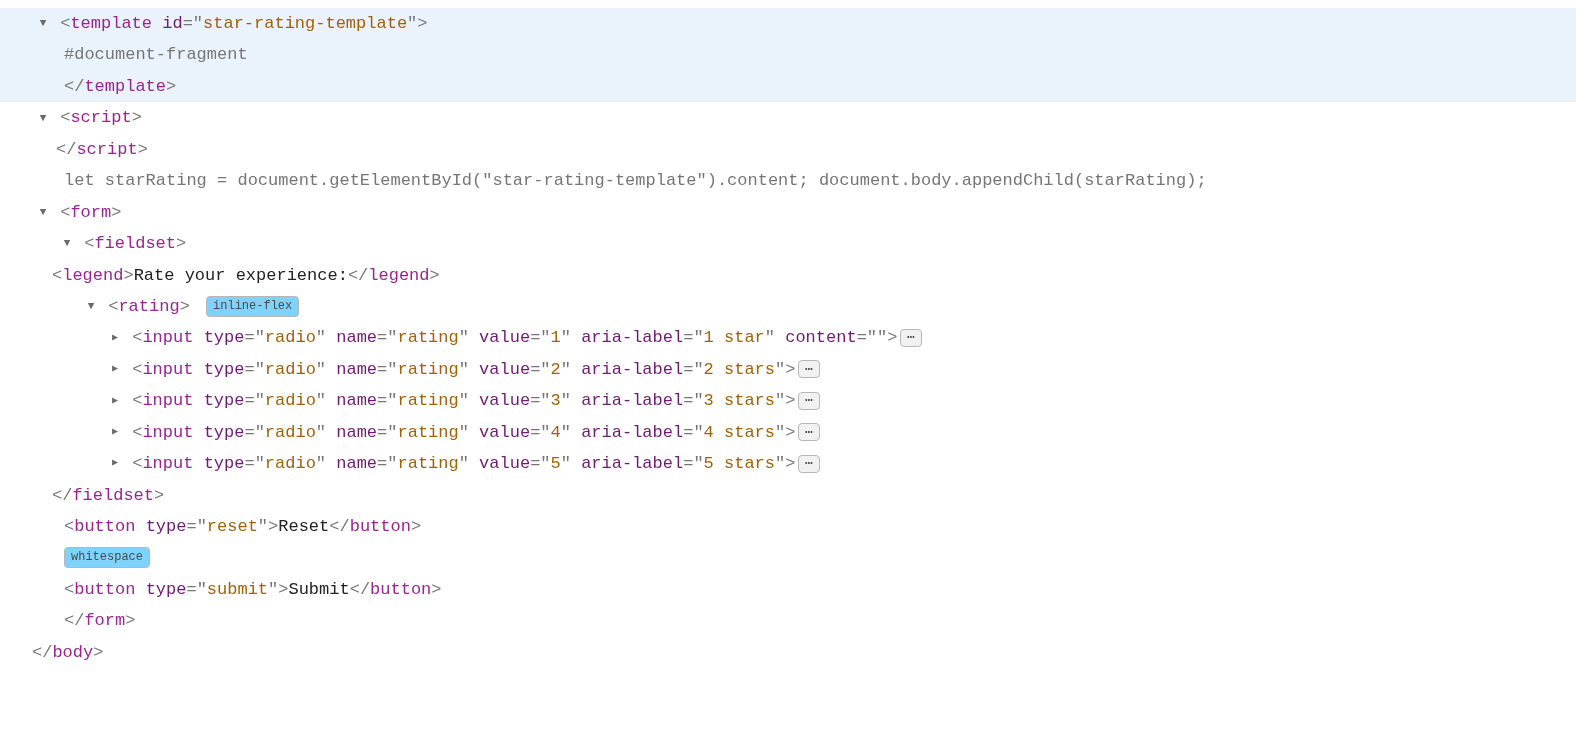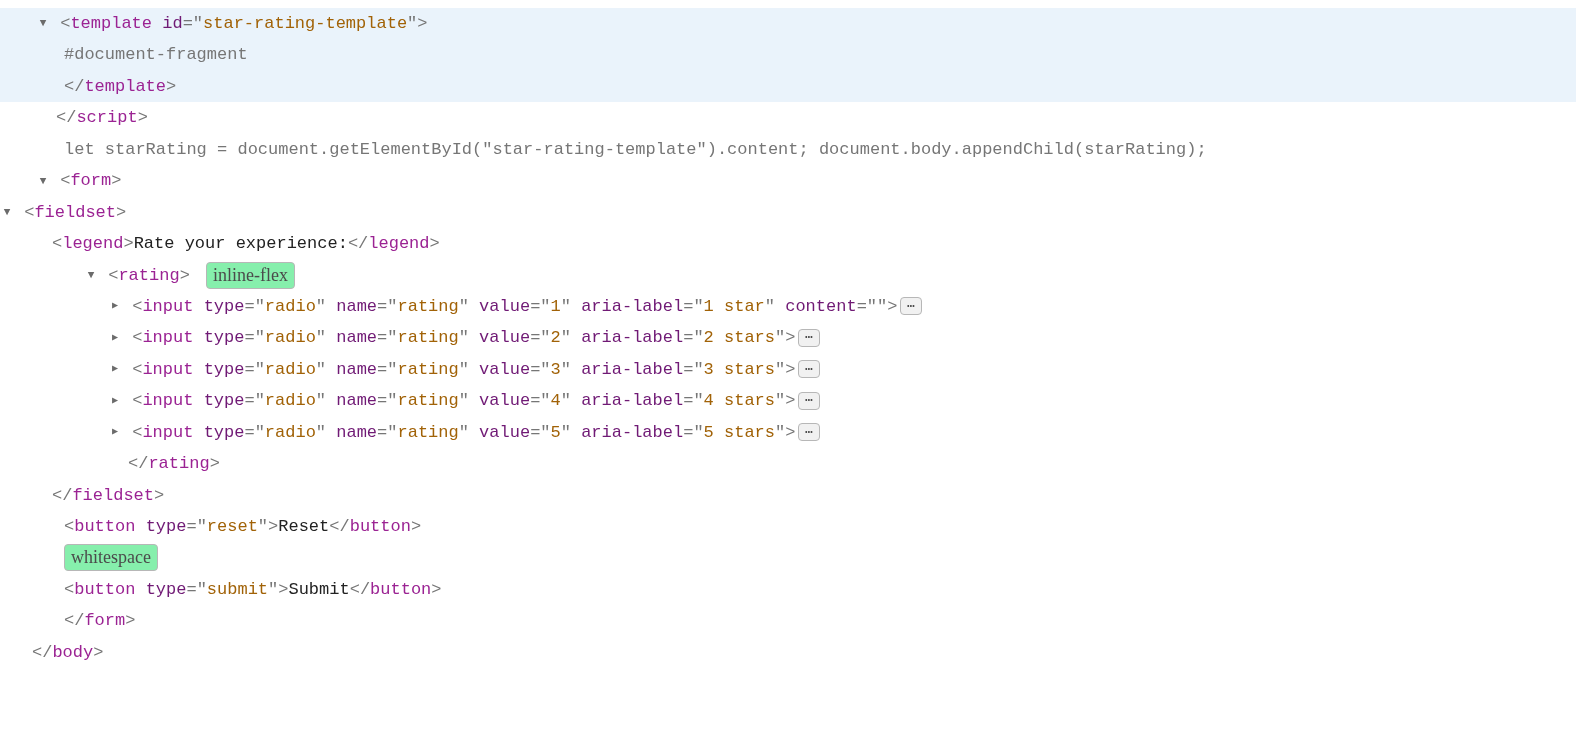--- a/index.html
+++ b/index.html
@@ -54,32 +54,32 @@
     vertical-align: middle;
     margin-left: 3px;
     cursor: pointer;
     font-family: inherit;
     letter-spacing: 1px;
   }
   .badge {
     display: inline-block;
     border: 1px solid #b7b7b7;
     border-radius: 4px;
-    background: #86efac;
+    background: #7dd3fc;
     color: #4b4b4b;
-    font-size: 18px;
+    font-size: 12px;
     line-height: 1;
     padding: 3px 6px 4px;
     vertical-align: middle;
     margin-left: 6px;
-    font-family: Liberation Serif, serif;
+    font-family: Liberation Mono, monospace;
   }
   .indent-0 { padding-left: 12px; }
   .indent-1 { padding-left: 36px; }
-  .indent-2 { }
+  .indent-2 { padding-left: 60px; }
   .indent-3 { padding-left: 84px; }
   .indent-4 { padding-left: 108px; }
   .indent-1-notoggle { padding-left: 56px; }
   .indent-2-notoggle { padding-left: 64px; }
   .indent-3-notoggle { padding-left: 52px; }
   .indent-4-notoggle { padding-left: 128px; }
   .line { display: block; }
 </style>
 </head>
 <body>
@@ -94,20 +94,24 @@
   </span>
 
   <span class="line indent-2-notoggle hl-row">
     <span class="comment-gray">#document-fragment</span>
   </span>
 
   <span class="line indent-2-notoggle hl-row">
     <span class="punct">&lt;/</span><span class="tag">template</span><span class="punct">&gt;</span>
   </span>
 
+  <span class="line indent-1">
+    <span class="toggle">▼</span>
+    <span class="punct">&lt;</span><span class="tag">script</span><span class="punct">&gt;</span>
+  </span>
 
   <span class="line indent-1-notoggle">
     <span class="punct">&lt;/</span><span class="tag">script</span><span class="punct">&gt;</span>
   </span>
 
   <span class="line indent-2-notoggle">
     <span class="script-code">let starRating = document.getElementById("star-rating-template").content; document.body.appendChild(starRating);</span>
   </span>
 
   <span class="line indent-1">
@@ -169,23 +173,20 @@
 
   <span class="line indent-4">
     <span class="toggle toggle-right">▶</span>
     <span class="punct">&lt;</span><span class="tag">input</span>
     <span> </span><span class="attr-name">type</span><span class="attr-eq">=</span><span class="punct">"</span><span class="attr-value">radio</span><span class="punct">"</span>
     <span> </span><span class="attr-name">name</span><span class="attr-eq">=</span><span class="punct">"</span><span class="attr-value">rating</span><span class="punct">"</span>
     <span> </span><span class="attr-name">value</span><span class="attr-eq">=</span><span class="punct">"</span><span class="attr-value">5</span><span class="punct">"</span>
     <span> </span><span class="attr-name">aria-label</span><span class="attr-eq">=</span><span class="punct">"</span><span class="attr-value">5 stars</span><span class="punct">"</span><span class="punct">&gt;</span><span class="ellipsis-btn">⋯</span>
   </span>
 
-  <span class="line indent-4-notoggle">
-    <span class="punct">&lt;/</span><span class="tag">rating</span><span class="punct">&gt;</span>
-  </span>
 
   <span class="line indent-3-notoggle">
     <span class="punct">&lt;/</span><span class="tag">fieldset</span><span class="punct">&gt;</span>
   </span>
 
   <span class="line indent-2-notoggle">
     <span class="punct">&lt;</span><span class="tag">button</span>
     <span> </span><span class="attr-name">type</span><span class="attr-eq">=</span><span class="punct">"</span><span class="attr-value">reset</span><span class="punct">"</span><span class="punct">&gt;</span><span class="text-node">Reset</span><span class="punct">&lt;/</span><span class="tag">button</span><span class="punct">&gt;</span>
   </span>
 

